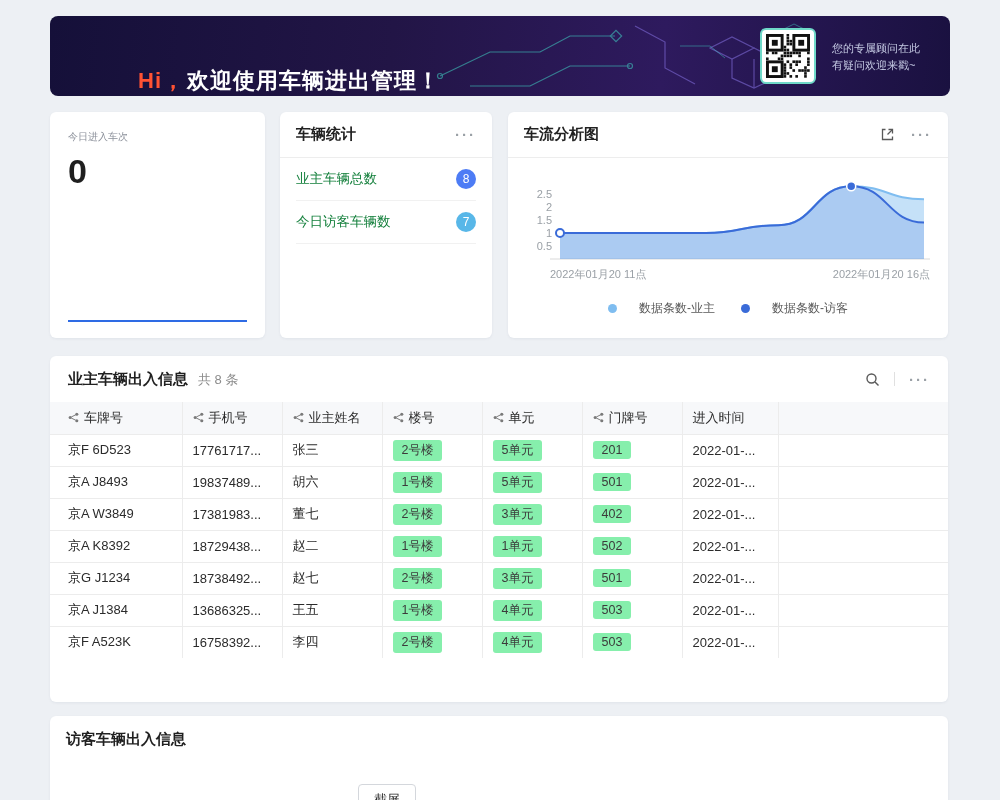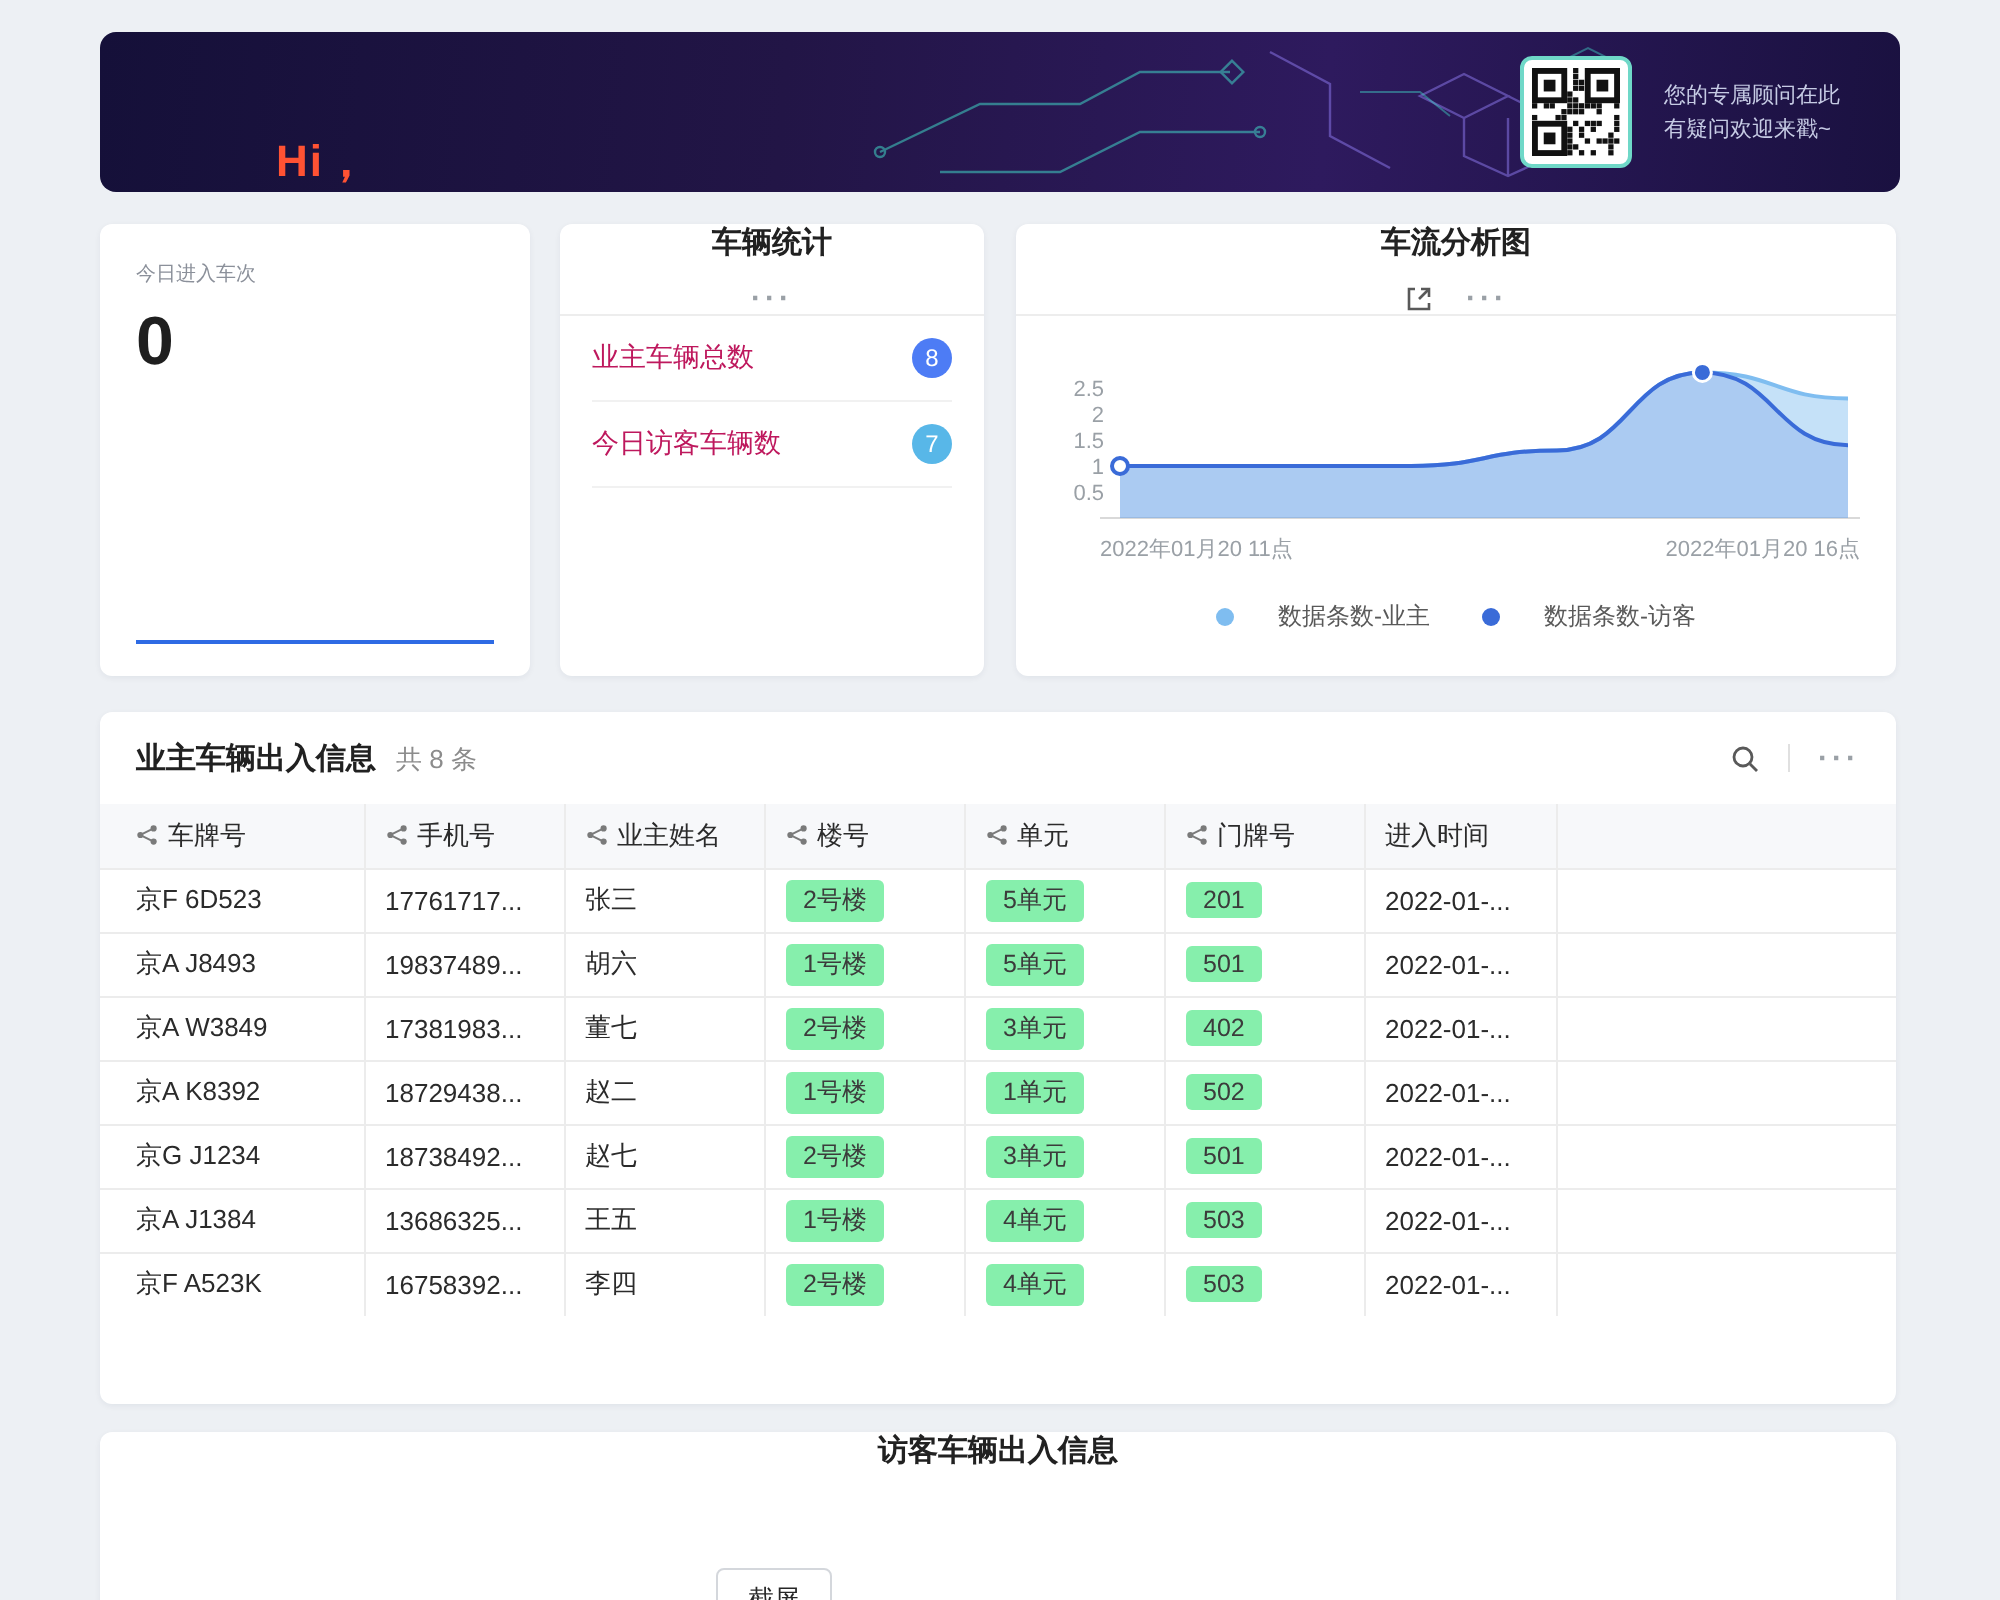--- a/index.html
+++ b/index.html
@@ -31,35 +31,35 @@
     position:absolute; left:782px; top:24px; font-size:11px; line-height:17px;
     color:#c6cbe4; z-index:2;
   }
   
   .card {
     position:absolute; background:#fff; border-radius:6px;
     box-shadow: 0 1px 3px rgba(15,30,60,.06);
   }
   .card-header {
     display:flex; align-items:center; justify-content:space-between;
-    height:46px; padding:0 16px; border-bottom:1px solid #ededed;flex-direction:column;
+    height:46px; padding:0 16px; border-bottom:1px solid #ededed;
   }
   .card-title { font-size:15px; font-weight:bold; color:#212121; }
   .menu-dots { color:#9aa0a6; font-size:15px; font-weight:bold; letter-spacing:2px; cursor:pointer; line-height:1; }
   .hdr-icons { display:flex; align-items:center; gap:16px; }
 
   .card-today { left:50px; top:112px; width:215px; height:226px; }
   .today-title { padding:18px 0 0 18px; font-size:10px; color:#8b909a; }
   .today-value { padding:8px 0 0 18px; font-size:34px; font-weight:700; color:#1f1f1f; }
   .today-axis { position:absolute; left:18px; right:18px; bottom:16px; height:2px; background:#2e6be4; }
 
   .card-stats { left:280px; top:112px; width:212px; height:226px; }
   .stats-list { padding:0 16px; }
   .stat-item { height:43px; display:flex; align-items:center; justify-content:space-between; border-bottom:1px solid #f1f1f1; }
-  .stat-label { font-size:13.5px; color:#be185d; }
+  .stat-label { font-size:13.5px; color:#15803d; }
   .stat-badge {
     width:20px; height:20px; border-radius:50%; color:#fff; font-size:12px;
     display:flex; align-items:center; justify-content:center;
   }
 
   .card-chart { left:508px; top:112px; width:440px; height:226px; }
   .chart-svg { position:absolute; left:16px; top:50px; }
   .legend { position:absolute; left:0; right:0; top:188px; display:flex; justify-content:center; gap:26px; }
   .legend-item { display:flex; align-items:center; gap:22px; font-size:12px; color:#595959; }
   .legend-dot { width:9px; height:9px; border-radius:50%; display:inline-block; }
@@ -105,20 +105,21 @@
       <polyline points="352,43 352,62 374,72 396,62 396,43 374,32"></polyline>
       <line x1="374" y1="43" x2="374" y2="72"></line>
     </g>
     <g stroke="#41d3c5" fill="none" opacity="0.45">
       <polygon points="398,16 414,8 430,16 414,24"></polygon>
       <polyline points="300,30 330,30 345,42"></polyline>
     </g>
   </svg>
   <div class="greeting">
     <span class="hi">Hi，</span>
+    <span>欢迎使用车辆进出管理！</span>
   </div>
   <div class="qr-wrap">
     <svg id="qr-svg" width="44" height="44" viewBox="0 0 44 44">
         <rect x="1.4666666666666666" y="1.4666666666666666" width="14.666666666666666" height="14.666666666666666" fill="none" stroke="#111" stroke-width="2.933333333333333"></rect>
         <rect x="5.866666666666666" y="5.866666666666666" width="5.866666666666666" height="5.866666666666666" fill="#111"></rect>
         <rect x="27.866666666666664" y="1.4666666666666666" width="14.666666666666666" height="14.666666666666666" fill="none" stroke="#111" stroke-width="2.933333333333333"></rect>
         <rect x="32.266666666666666" y="5.866666666666666" width="5.866666666666666" height="5.866666666666666" fill="#111"></rect>
         <rect x="1.4666666666666666" y="27.866666666666664" width="14.666666666666666" height="14.666666666666666" fill="none" stroke="#111" stroke-width="2.933333333333333"></rect>
         <rect x="5.866666666666666" y="32.266666666666666" width="5.866666666666666" height="5.866666666666666" fill="#111"></rect>
         <rect x="20.53333333333333" y="0" width="2.6399999999999997" height="2.6399999999999997" fill="#111"></rect>

